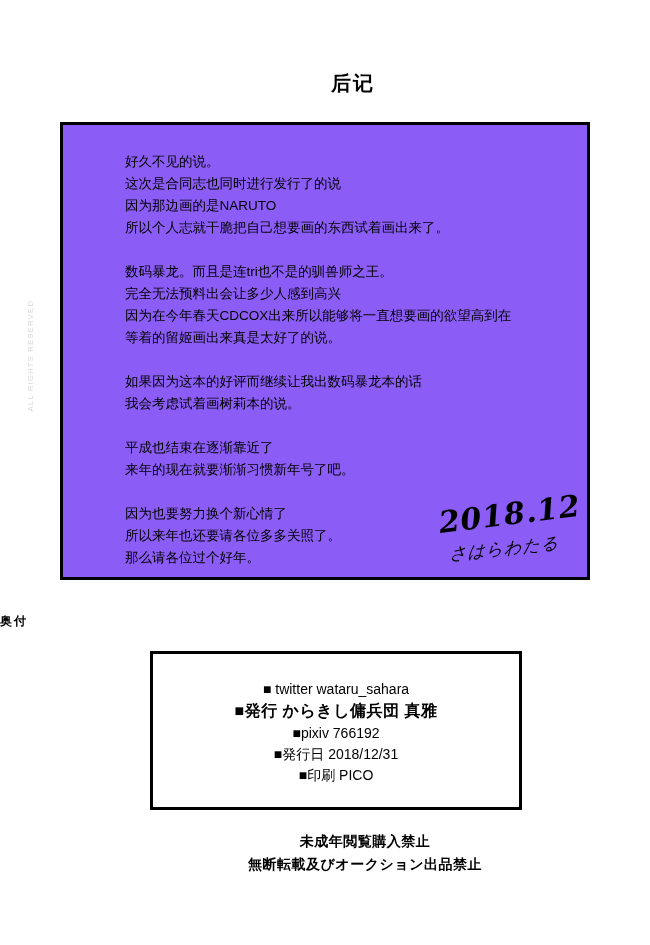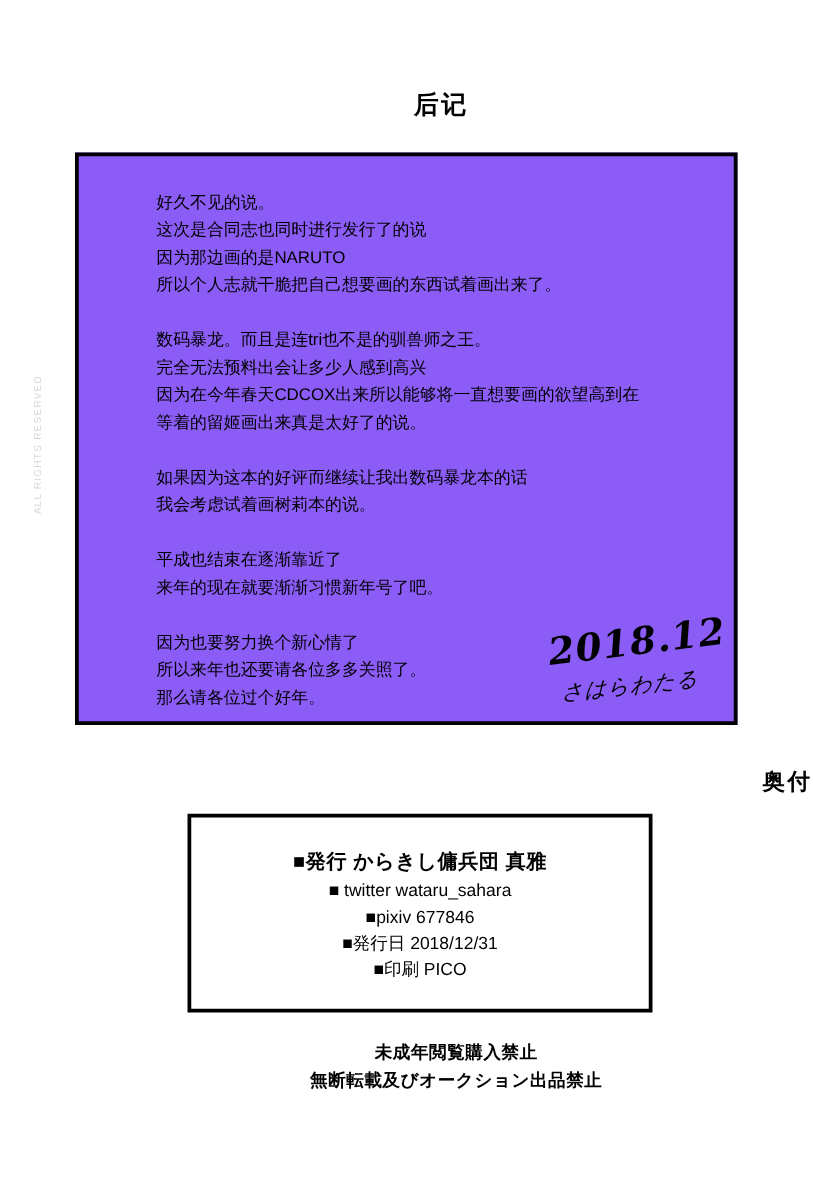--- a/index.html
+++ b/index.html
@@ -92,22 +92,22 @@
     transform-origin: left bottom;
     letter-spacing: 1px;
   }
 
   
   .colophon-title {
     position: absolute;
     top: 613px;
     left: 0;
     width: 650px;
-    text-align: right;
-    font-size: 18px;
+    text-align: left;
+    font-size: 12px;
     font-weight: bold;
     letter-spacing: 2px;
     color: #000000;
   }
 
   
   .colophon-box {
     position: absolute;
     top: 651px;
     left: 150px;
@@ -196,23 +196,23 @@
 
     <div class="signature">
       <div class="sig-date">2018.12</div>
       <div class="sig-name">さはらわたる</div>
     </div>
   </div>
 
   <div class="colophon-title">奥付</div>
 
   <div class="colophon-box">
+    <div class="colophon-line">■ twitter wataru_sahara</div>
     <div class="colophon-line first">■発行 からきし傭兵団 真雅</div>
-    <div class="colophon-line">■ twitter wataru_sahara</div>
-    <div class="colophon-line">■pixiv 677846</div>
+    <div class="colophon-line">■pixiv 766192</div>
     <div class="colophon-line">■発行日 2018/12/31</div>
     <div class="colophon-line">■印刷 PICO</div>
   </div>
 
   <div class="footer-notice n1">未成年閲覧購入禁止</div>
   <div class="footer-notice n2">無断転載及びオークション出品禁止</div>
 
 </div>
 
 </body></html>

